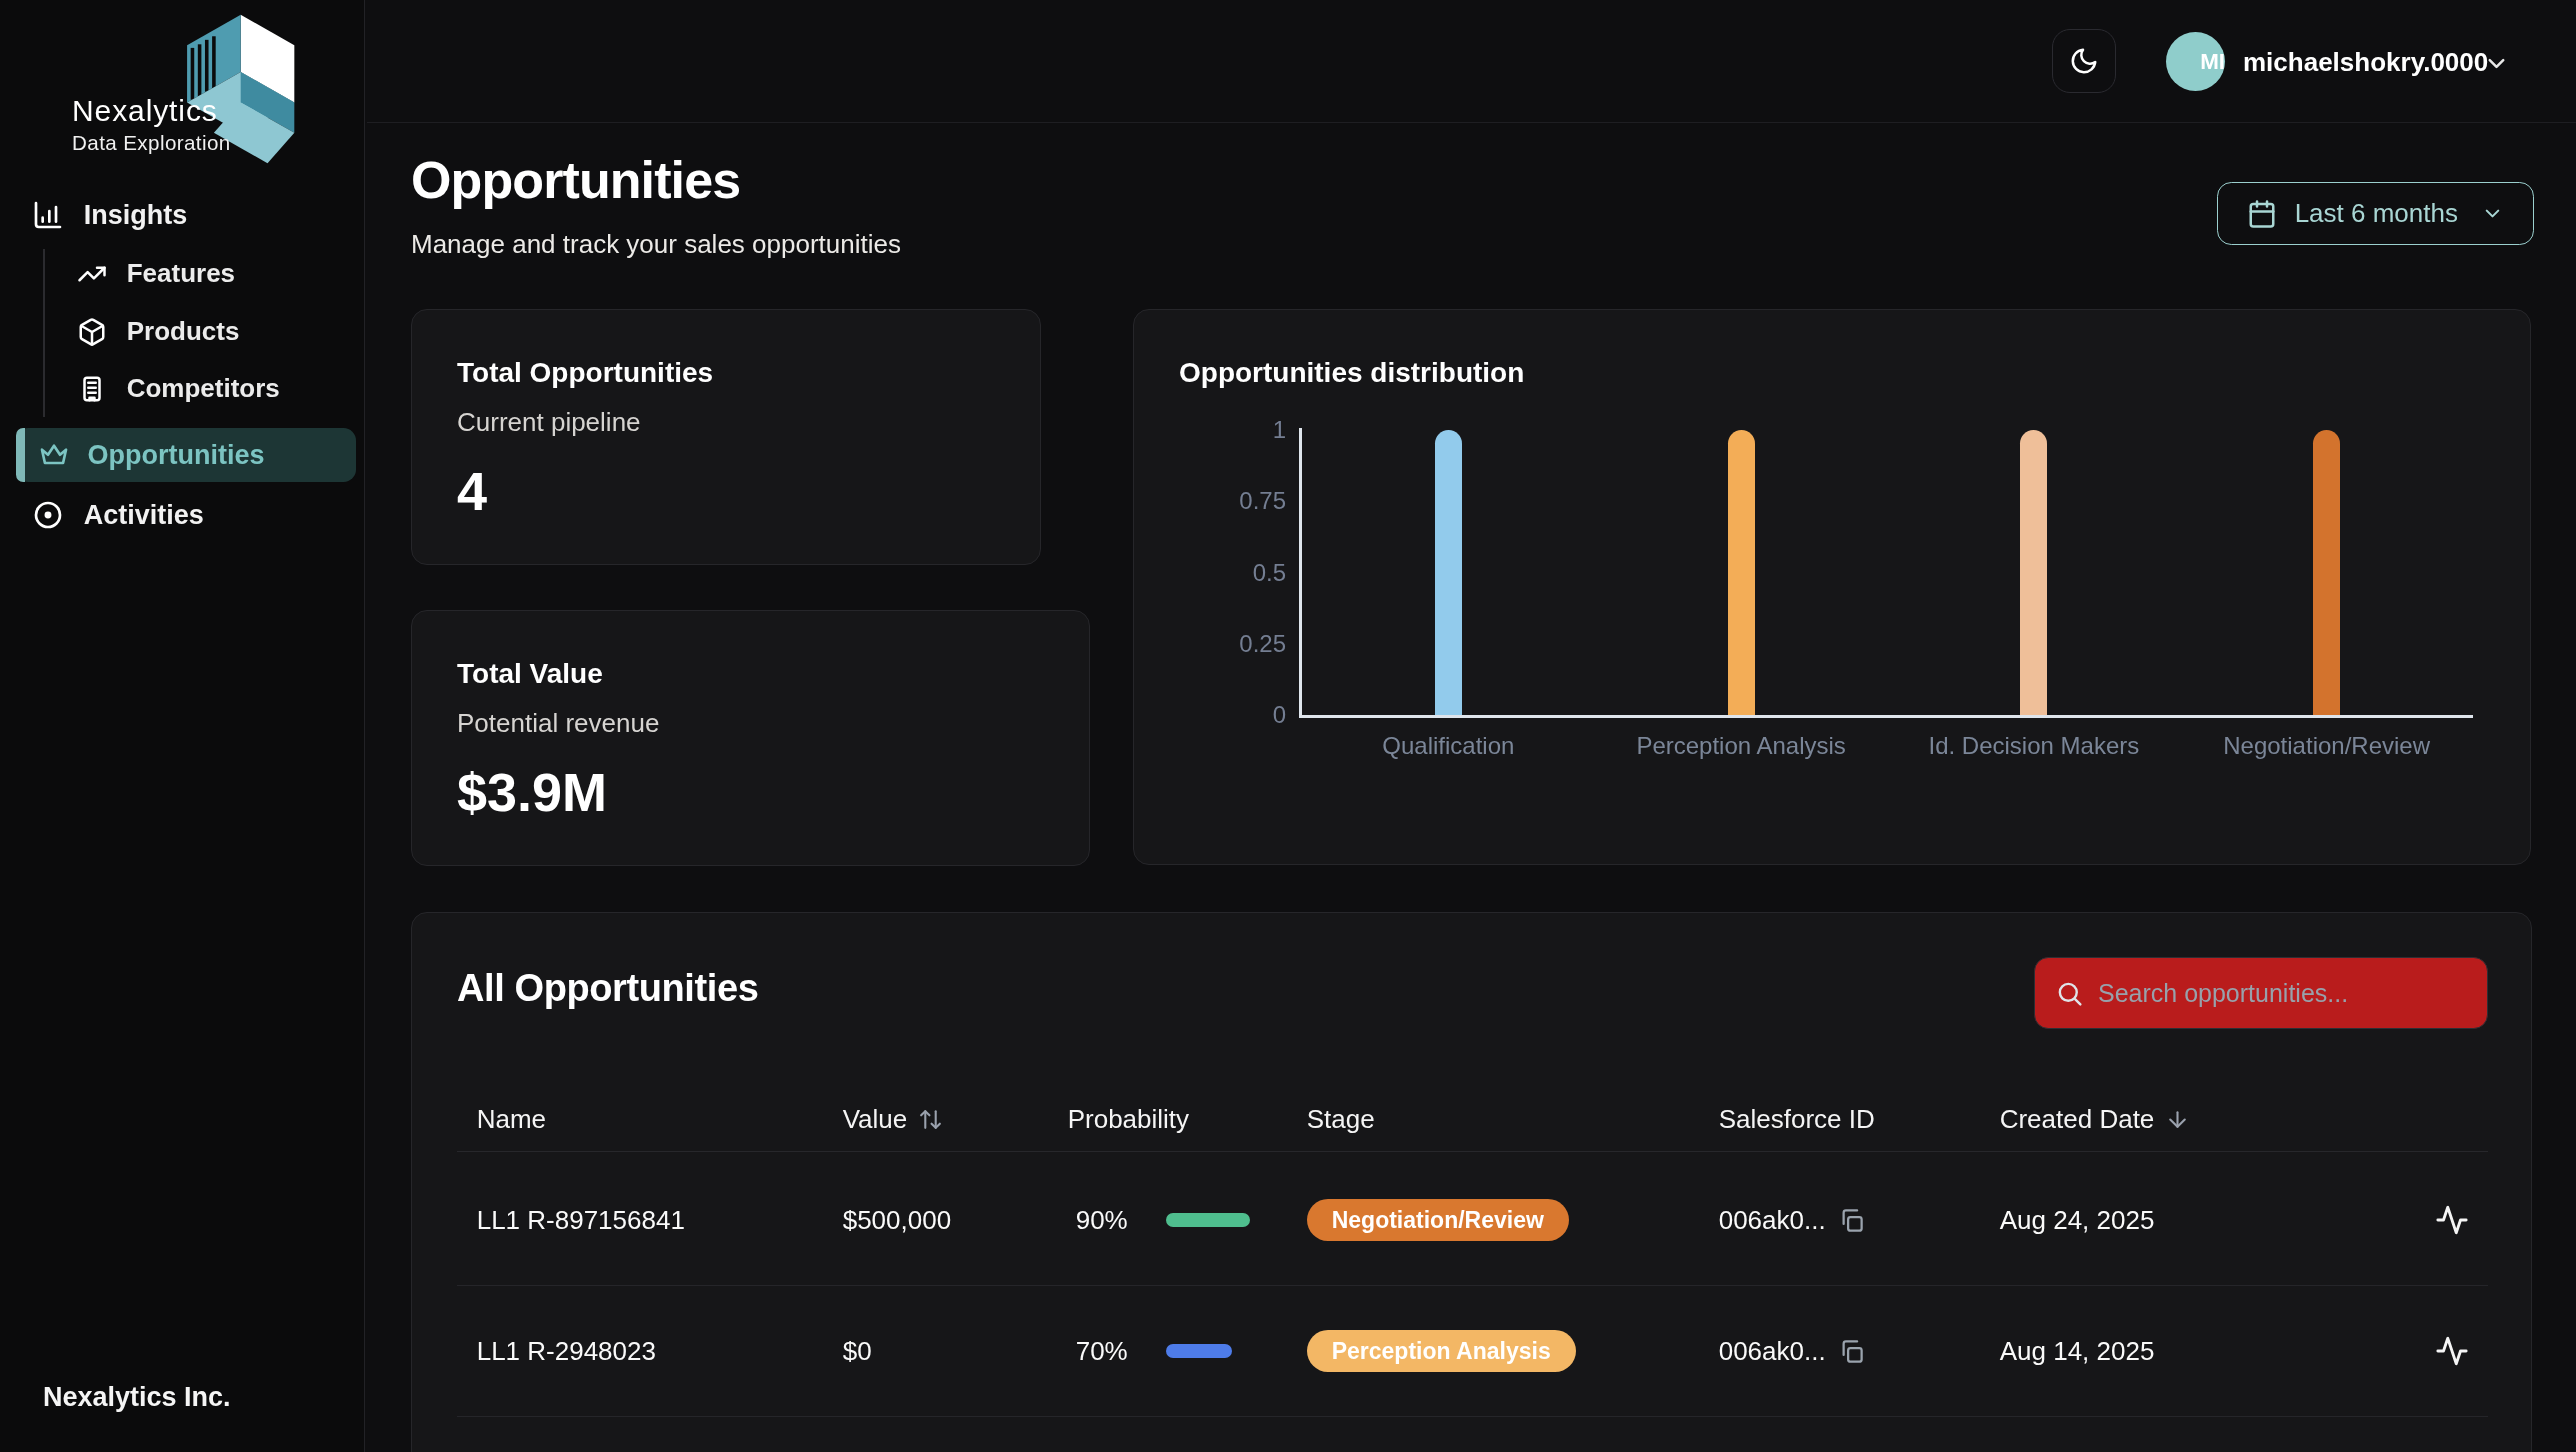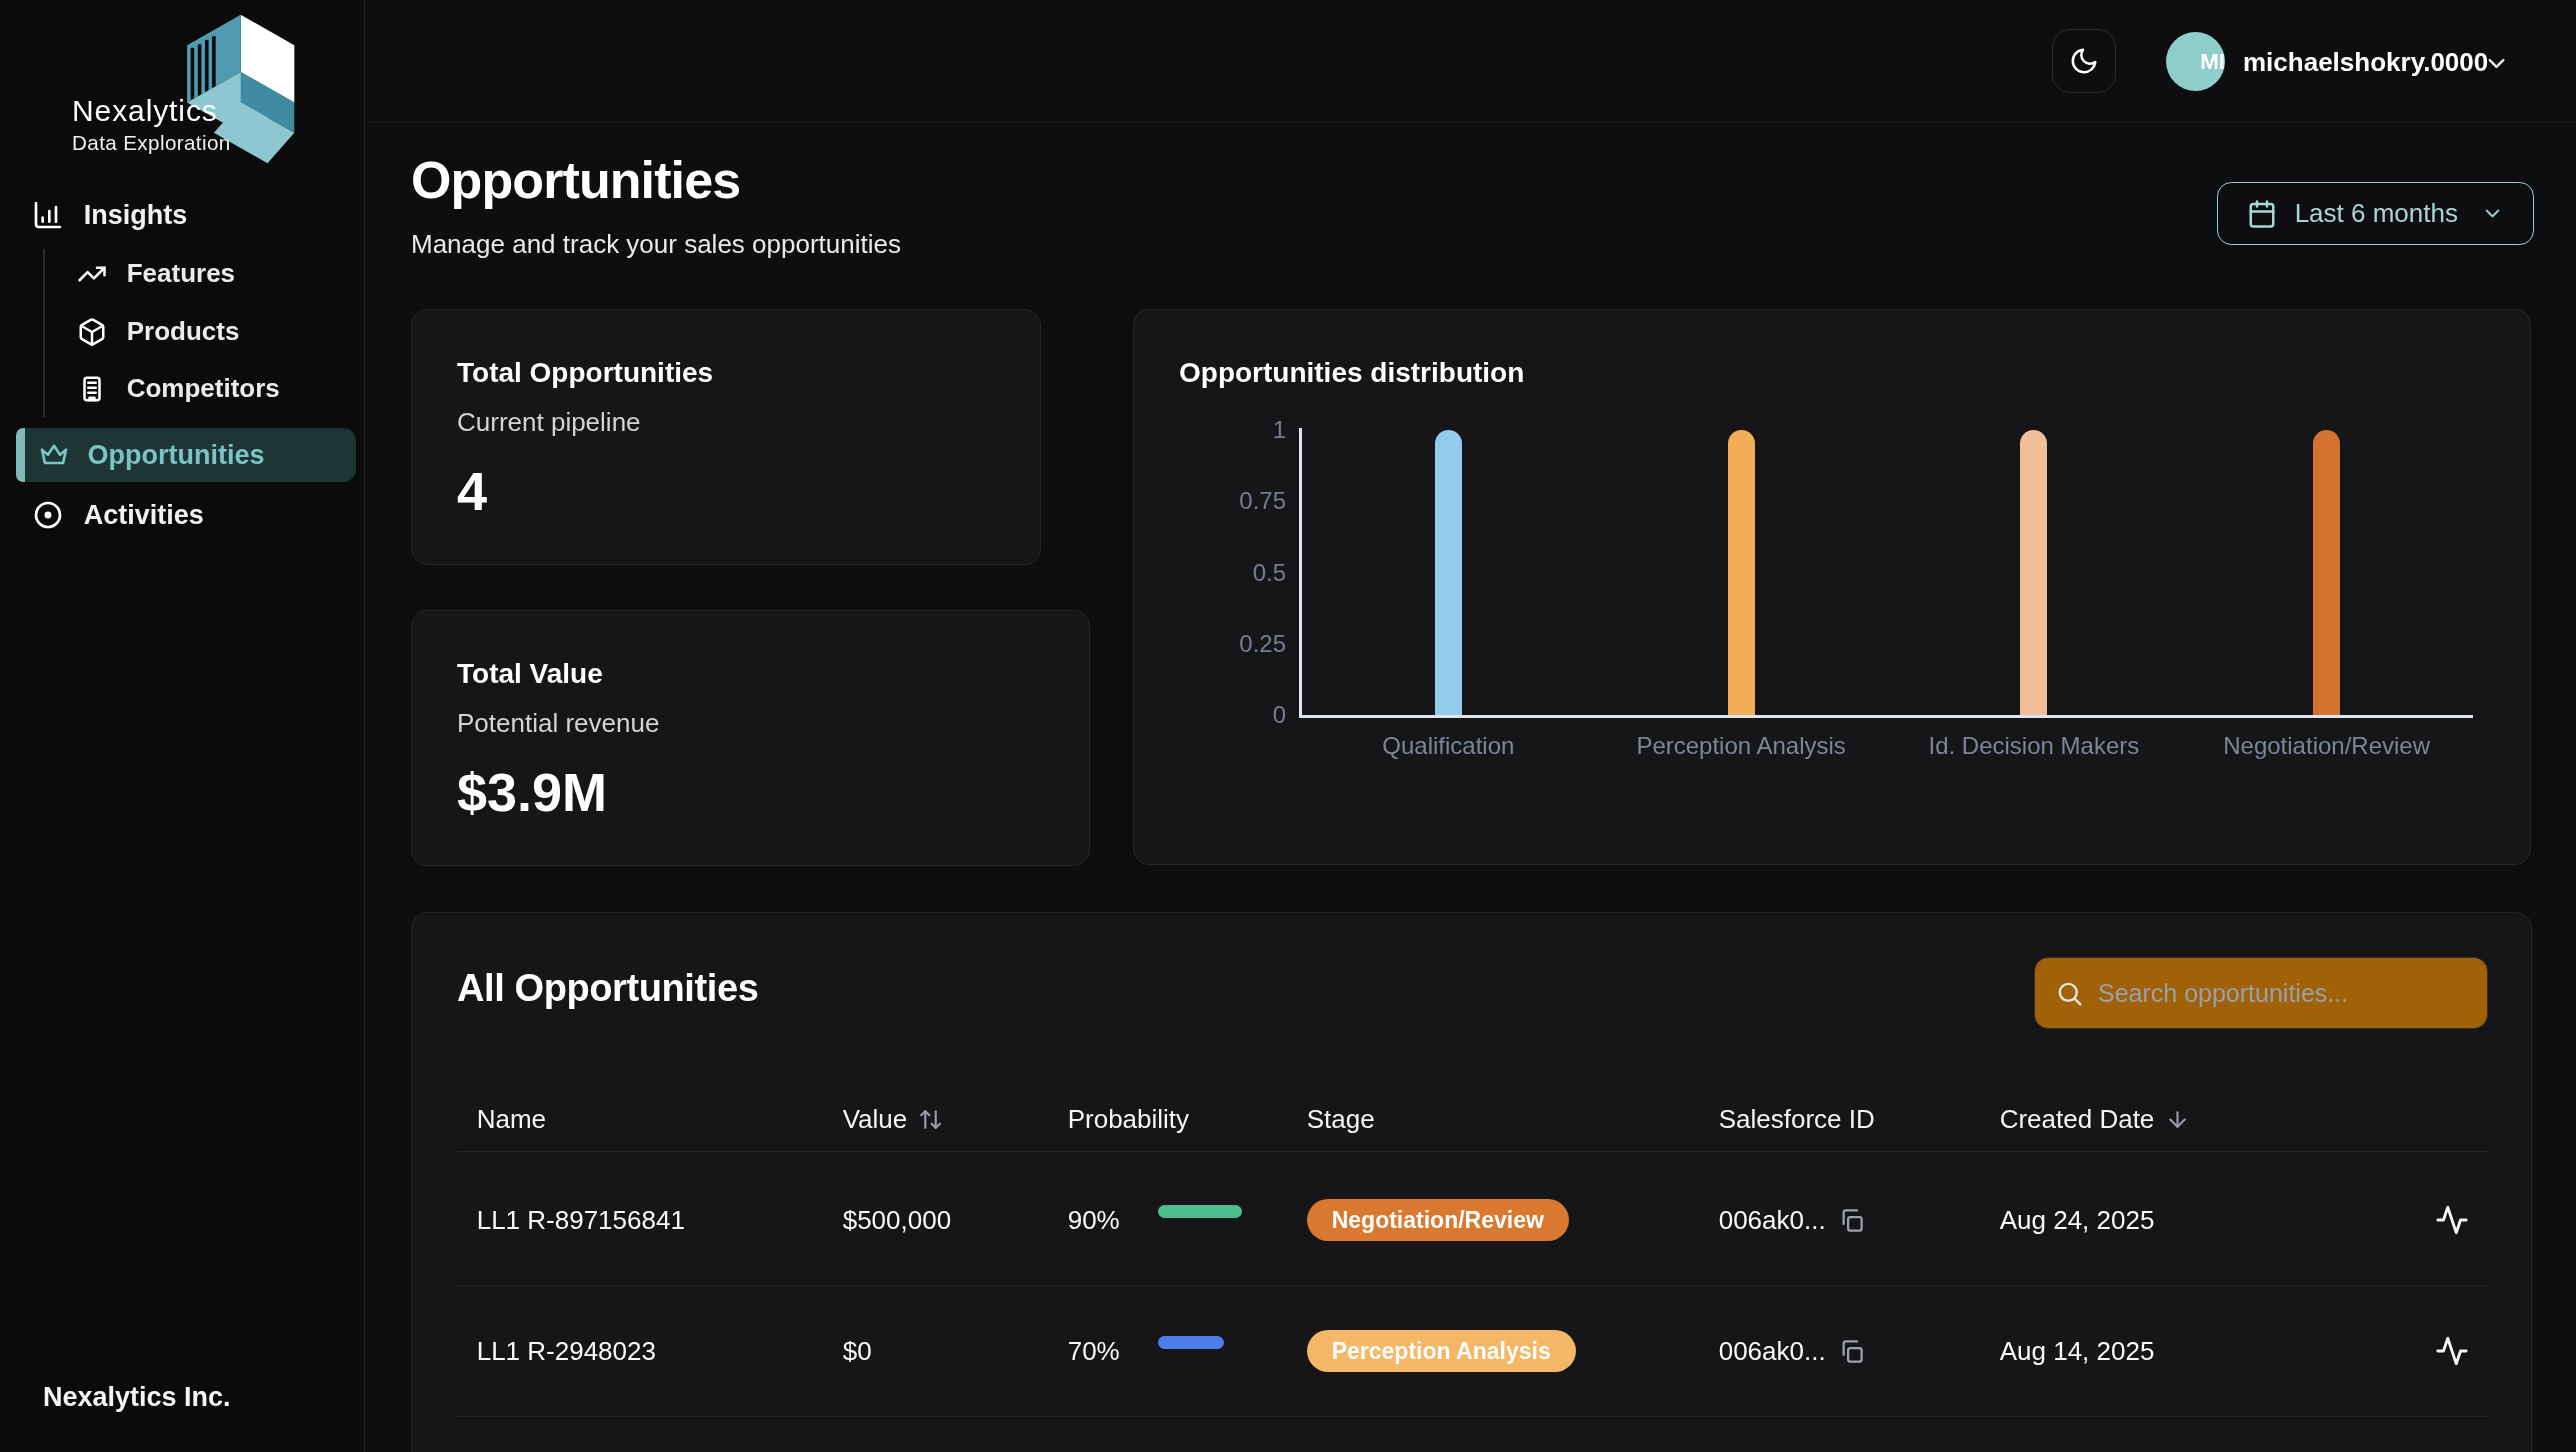--- a/index.html
+++ b/index.html
@@ -91,21 +91,21 @@
   .bar-col { flex:1 1 0; display:flex; justify-content:center; align-items:flex-end; height:100%; }
   .bar { width:27px; border-radius:13.4px 13.4px 0 0; }
   .xlabels { position:absolute; left:168px; top:422px; width:1171px; display:flex; }
   .xlabel { flex:1 1 0; text-align:center; font-size:24px; color:#7b8698; }
 
   
   .table-card { left:411px; top:912px; width:2121px; height:662px; overflow:hidden; }
   .table-title { position:absolute; left:45px; top:54px; font-size:38px; font-weight:bold; letter-spacing:-0.4px; }
   .search-box {
     position:absolute; left:1622px; top:44px; width:454px; height:72px;
-    background:#a16207; border:1.8px solid #2e2e33; border-radius:14.3px;
+    background:#b91c1c; border:1.8px solid #2e2e33; border-radius:14.3px;
     display:flex; align-items:center; gap:14.3px; padding:0 19.7px;
   }
   .search-box .mag { color:#dfe3e8; flex:0 0 auto; }
   .search-box input {
     background:transparent; border:none; outline:none; color:#e8e8e8;
     font-size:25px; font-family:"Liberation Sans", sans-serif; width:100%;
   }
   .search-box input::placeholder { color:#98a1ab; }
 
   .tgrid {
@@ -118,21 +118,21 @@
     padding-left:19.7px; border-bottom:1.8px solid #27272b;
     font-size:26px; color:#f5f5f5;
   }
   .th { display:flex; align-items:center; gap:10.7px; cursor:pointer; }
   .sort-ic { color:#9aa1ad; }
   .tbody { position:absolute; left:45px; top:242px; width:2031px; }
   .trow {
     height:131px; padding-left:19.7px; border-bottom:1.8px solid #252529;
     font-size:26px; color:#fafafa; cursor:pointer;
   }
-  .prob-cell { display:flex; align-items:flex-start; gap:38px; }
+  .prob-cell { display:flex; align-items:center; gap:38px;margin-left:8px; }
   .ptrack { width:94px; height:13.4px; border-radius:7.2px; background:transparent; position:relative; }
   .pfill { position:absolute; left:0; top:0; height:13.4px; border-radius:7.2px; }
   .badge {
     display:inline-block; height:42px; line-height:42px; padding:0 25px;
     border-radius:21.5px; color:#ffffff; font-size:23px; font-weight:bold;
   }
   .sfid-cell { display:flex; align-items:center; gap:12.5px; }
   .copy-ic { color:#9aa3ad; cursor:pointer; }
   .action-cell { display:flex; justify-content:center; }
   .pulse-ic { color:#f5f5f5; cursor:pointer; }

